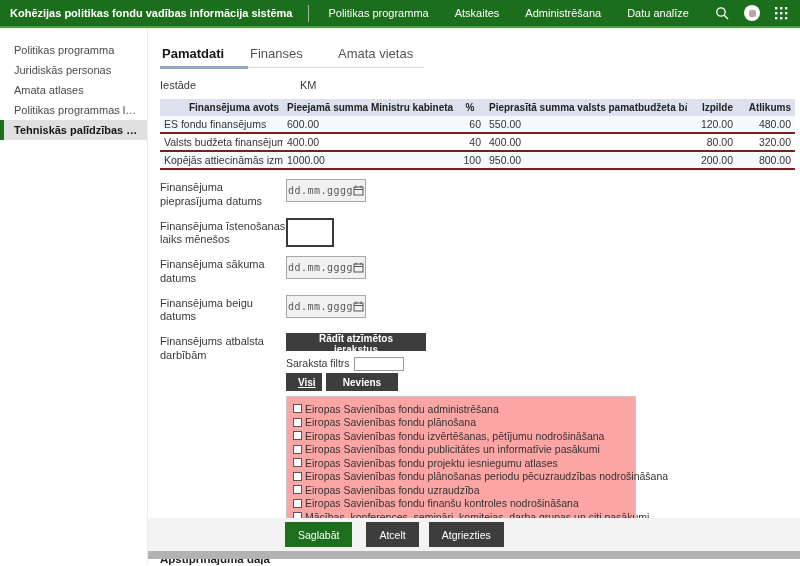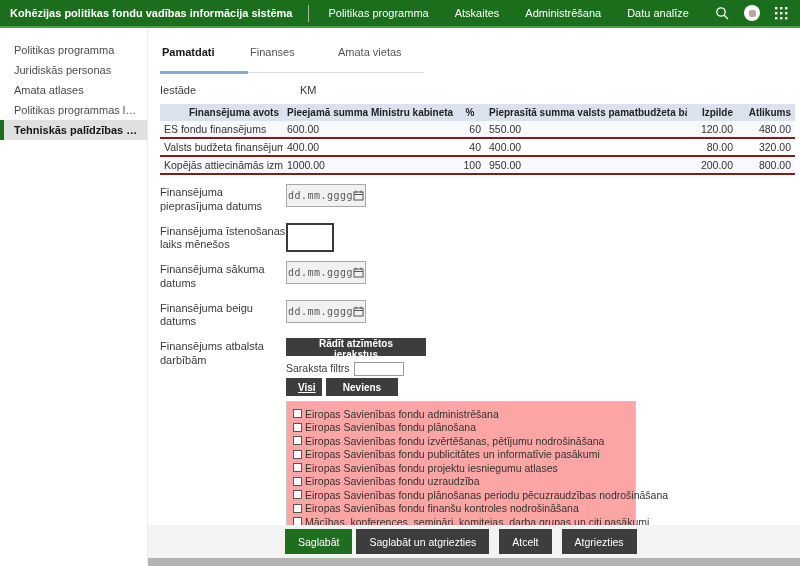--- a/index.html
+++ b/index.html
@@ -23,21 +23,21 @@
   .avatar i{ width:7px; height:7px; border-radius:2px; background:#b9a6a6; display:block; }
   
   .shell{ display:flex; height:536px; }
   .sidebar{ width:148px; padding-top:12px; background:#fff; border-right:1px solid #ececec; }
   .side-item{ padding:4px 8px 4px 10px; font-size:11px; color:#4a4a4a; cursor:pointer;
     white-space:nowrap; overflow:hidden; text-overflow:ellipsis; border-left:4px solid transparent; }
   .side-item.active{ background:#e0e0e0; border-left-color:#1b6e1b; font-weight:bold; color:#161616; }
   .main{ flex:1; padding:0 5px 0 12px; position:relative; }
   
   .tabs{ margin-top:14px; display:flex; width:264px; border-bottom:1px solid #dcdcdc; }
-  .tab{ width:88px; padding:4px 2px 13px 2px; font-size:11px; color:#555;
+  .tab{ width:88px; padding:4px 2px 5px 2px; font-size:13px; color:#555;
     border-bottom:3px solid transparent; margin-bottom:-2px; cursor:pointer; }
   .tab.active{ font-weight:bold; color:#161616; border-bottom-color:#8fa9c4; }
   
   .iestade{ margin-top:11px; display:flex; font-size:11px; color:#3a3a3a; }
   .iestade .lbl{ width:140px; }
   
   table{ margin-top:8px; border-collapse:collapse; width:635px; font-size:10.5px; table-layout:fixed; }
   th{ background:#dbe2ed; font-weight:bold; color:#222; padding:3px 4px; font-size:10px; white-space:nowrap; overflow:hidden; }
   td{ padding:2px 4px; border-bottom:2px solid #7f1d1d; color:#333; white-space:nowrap; overflow:hidden; }
   tbody tr:nth-child(odd){ background:#f7f9fc; }
@@ -60,21 +60,21 @@
   .cb-box{ margin-top:5px; width:350px; border:1px solid #c8c8c8; background:#fca5a5; padding:5px 6px; }
   .cb-item{ display:flex; align-items:center; height:13.5px; cursor:pointer; }
   .cb{ width:9px; height:9px; border:1px solid #555; background:#fff; margin-right:3px; flex:none; }
   .cb-item span.txt{ font-size:10.5px; color:#333; white-space:nowrap; }
   .count-line{ margin-top:4px; font-size:10.5px; color:#3a3a3a; }
   .count-line b{ color:#161616; }
   
   .confirm-head{ margin-top:7px; font-size:11.5px; font-weight:bold; color:#222;
     border-bottom:2px solid #7d9b2f; padding-bottom:6px; width:635px; }
   
-  .footer{ position:absolute; left:148px; right:0; bottom:0; height:41px; }
+  .footer{ position:absolute; left:148px; right:0; bottom:7px; height:41px; }
   .footer .bar{ height:33px; background:#f3f3f3; display:flex; align-items:center; padding-left:137px; }
   .footer .strip{ height:8px; background:#b3b3b3; }
   .fbtn{ height:25px; border:none; color:#fff; font-family:inherit; font-size:10.5px; padding:0 13px; cursor:pointer; }
   .fbtn.green{ background:#1d6f1d; margin-right:4px; }
   .fbtn.dark{ background:#3d3d3d; }
   .fbtn.gap{ margin-left:10px; }
   svg{ display:block; }
 </style>
 </head>
 <body>
@@ -276,26 +276,26 @@
                 <span class="txt">Eiropas Savienības fondu publicitātes un informatīvie pasākumi</span>
               </div>
 
               <div class="cb-item">
                 <span class="cb"></span>
                 <span class="txt">Eiropas Savienības fondu projektu iesniegumu atlases</span>
               </div>
 
               <div class="cb-item">
                 <span class="cb"></span>
+                <span class="txt">Eiropas Savienības fondu plānošanas periodu pēcuzraudzības nodrošināšana</span>
+              </div>
+
+              <div class="cb-item">
+                <span class="cb"></span>
                 <span class="txt">Eiropas Savienības fondu uzraudzība</span>
-              </div>
-
-              <div class="cb-item">
-                <span class="cb"></span>
-                <span class="txt">Eiropas Savienības fondu plānošanas periodu pēcuzraudzības nodrošināšana</span>
               </div>
 
               <div class="cb-item">
                 <span class="cb"></span>
                 <span class="txt">Eiropas Savienības fondu finanšu kontroles nodrošināšana</span>
               </div>
 
               <div class="cb-item">
                 <span class="cb"></span>
                 <span class="txt">Mācības, konferences, semināri, komitejas, darba grupas un citi pasākumi</span>
@@ -311,18 +311,17 @@
       </div>
     </div>
 
     <div class="confirm-head">Apstiprinājuma daļa</div>
   </main>
 </div>
 
 <div class="footer">
   <div class="bar">
     <button class="fbtn green">Saglabāt</button>
-    <button class="fbtn dark">Saglabāt un atgriezties</button>
     <button class="fbtn dark gap">Atcelt</button>
     <button class="fbtn dark gap">Atgriezties</button>
   </div>
   <div class="strip"></div>
 </div>
 
 </body></html>

